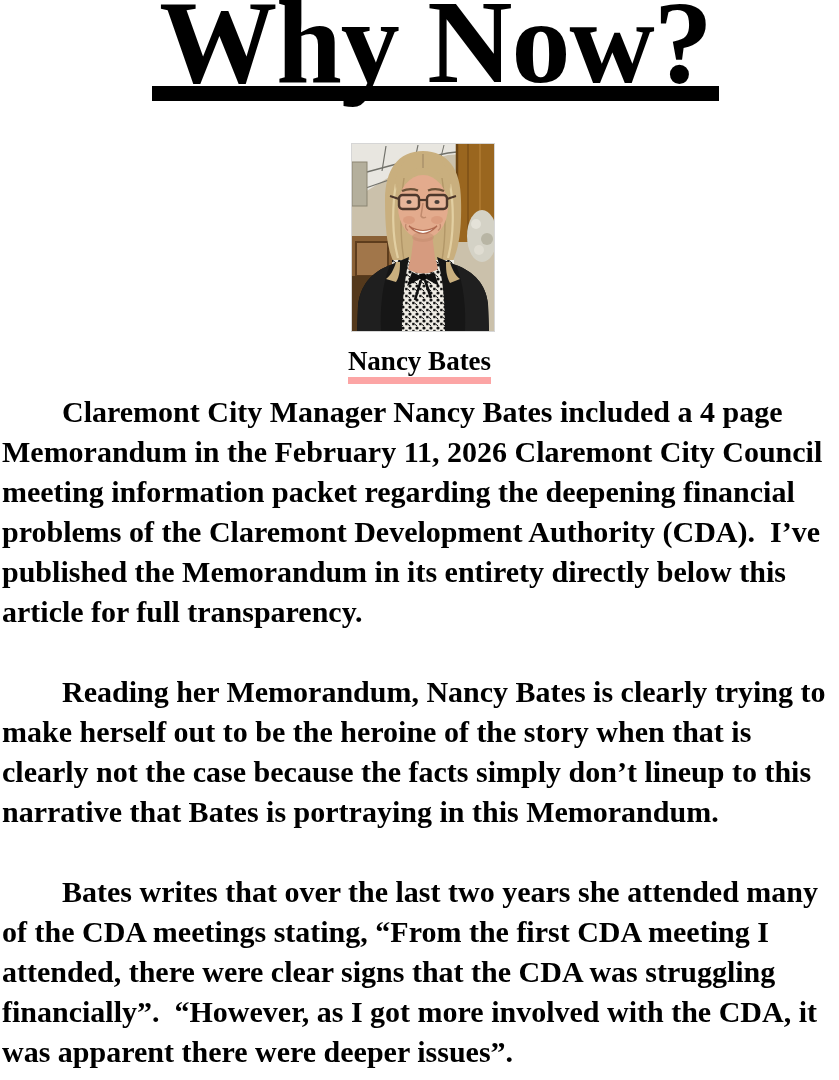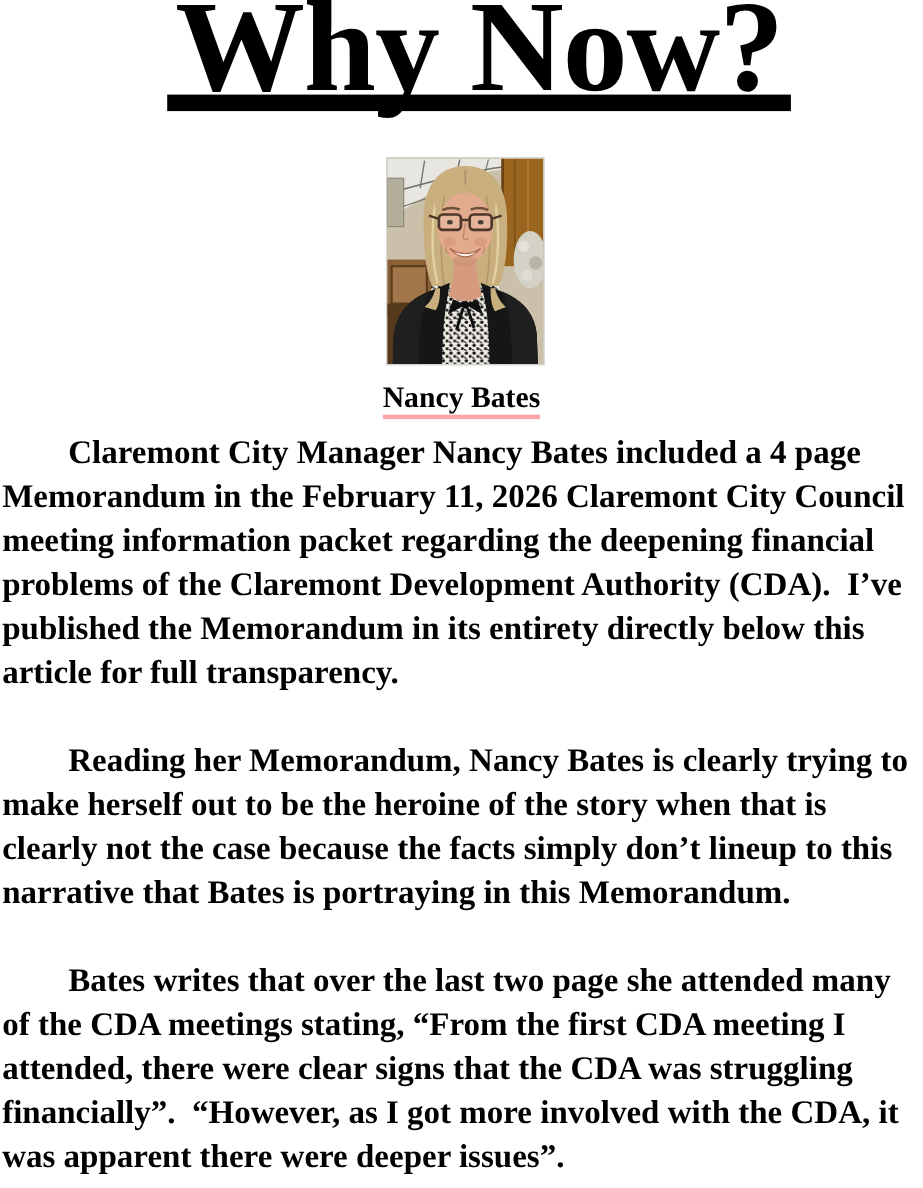--- a/index.html
+++ b/index.html
@@ -44,21 +44,21 @@
     overflow: hidden;
   }
   .photo svg { display: block; }
   .caption {
     margin: 12px 0 0 0;
     font-weight: bold;
     font-size: 27px;
     line-height: 34px;
   }
   .caption-text {
-    border-bottom: 4px solid #fca5a5;
+    border-bottom: 7px solid #fca5a5;
     padding-bottom: 1px;
   }
 
   
   .article { margin-top: 14px; padding: 0 2px; }
   .para {
     margin: 0 0 40px 0;
     font-weight: bold;
     font-size: 30px;
     line-height: 40px;
@@ -163,16 +163,16 @@
         <path d="M44,118 C42,126 38,132 34,135 L44,138 C48,132 48,124 48,118 Z" fill="#c9af7e"></path>
         <path d="M98,118 C100,126 104,132 108,135 L98,139 C94,132 94,124 94,118 Z" fill="#c9af7e"></path>
       </svg>
     </div>
     <figcaption class="caption"><span class="caption-text">Nancy Bates</span></figcaption>
   </figure>
 
   <main class="article">
     <p class="para">Claremont City Manager Nancy Bates included a 4 page Memorandum in the February 11, 2026 Claremont City Council meeting information packet regarding the deepening financial problems of the Claremont Development Authority (CDA).  I’ve published the Memorandum in its entirety directly below this article for full transparency.</p>
     <p class="para">Reading her Memorandum, Nancy Bates is clearly trying to make herself out to be the heroine of the story when that is clearly not the case because the facts simply don’t lineup to this narrative that Bates is portraying in this Memorandum.</p>
-    <p class="para">Bates writes that over the last two page she attended many of the CDA meetings stating, “From the first CDA meeting I attended, there were clear signs that the CDA was struggling financially”.  “However, as I got more involved with the CDA, it was apparent there were deeper issues”.</p>
+    <p class="para">Bates writes that over the last two years she attended many of the CDA meetings stating, “From the first CDA meeting I attended, there were clear signs that the CDA was struggling financially”.  “However, as I got more involved with the CDA, it was apparent there were deeper issues”.</p>
   </main>
 
 </div>
 
 </body></html>

